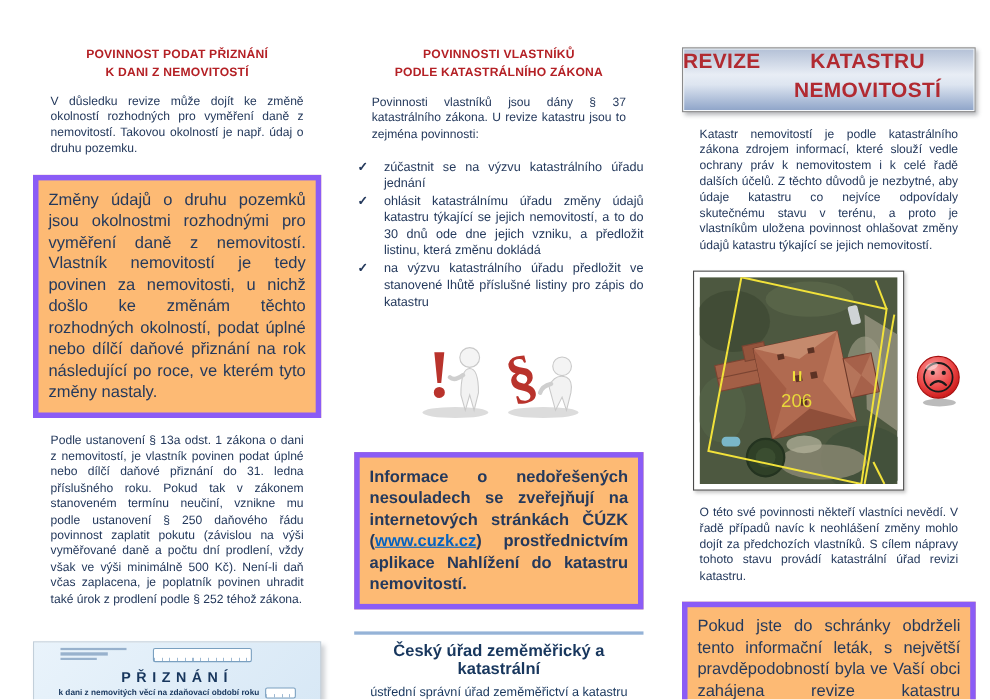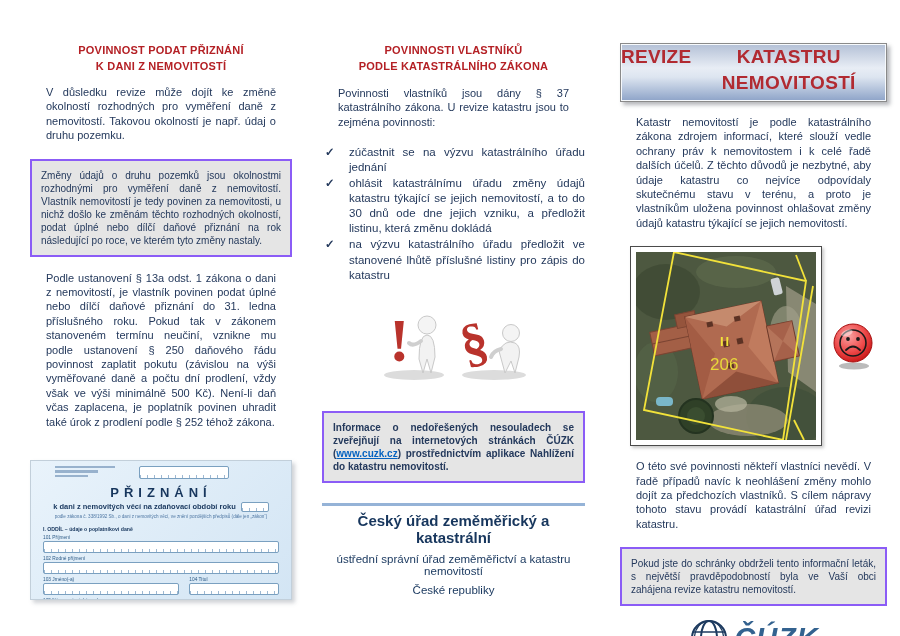--- a/index.html
+++ b/index.html
@@ -9,22 +9,22 @@
   }
   .col { position:absolute; top:43px; }
   #col1 { left:30px;  width:262px; }
   #col2 { left:322px; width:263px; }
   #col3 { left:620px; width:267px; }
 
   .col-heading { margin:0; font-size:11px; font-weight:bold; color:#b42025;
                  text-align:center; line-height:1.45; letter-spacing:.2px; }
   .body-par { margin:16px; font-size:11px; line-height:1.31; text-align:justify; }
 
-  .infobox { background:#e5e5e5; border:2px solid #8b5cf6; padding:8px 9px;
-             font-size:10px; line-height:1.3; text-align:justify; }
+  .infobox { background:#fdba74; border:5px solid #8b5cf6; padding:8px 9px;
+             font-size:15px; line-height:1.3; text-align:justify; }
   .infobox.bold { font-weight:bold; }
   .link { color:#0563c1; text-decoration:underline; cursor:pointer; }
 
   
   .bullets { list-style:none; margin:9px 0 0 0; padding:0; font-size:11.5px; line-height:1.31; }
   .bullets li { position:relative; padding-left:27px; text-align:justify; margin-bottom:1px; }
   .bullets .check { position:absolute; left:3px; top:0; color:#24395c; font-weight:bold; }
 
   
   .form-img { margin-top:31px; position:relative; width:260px; height:138px;

